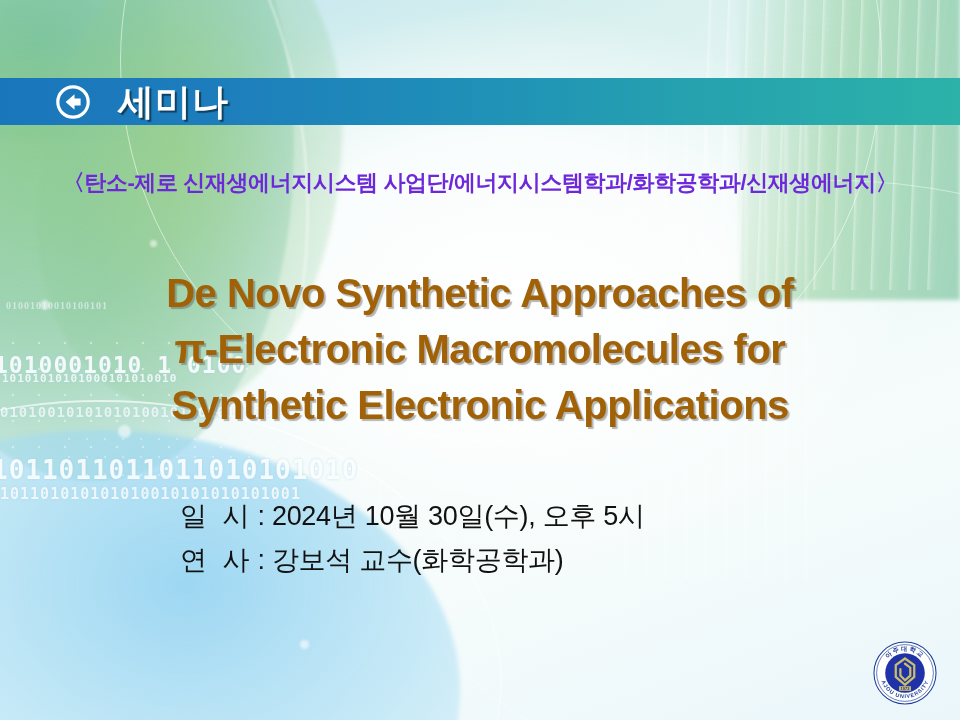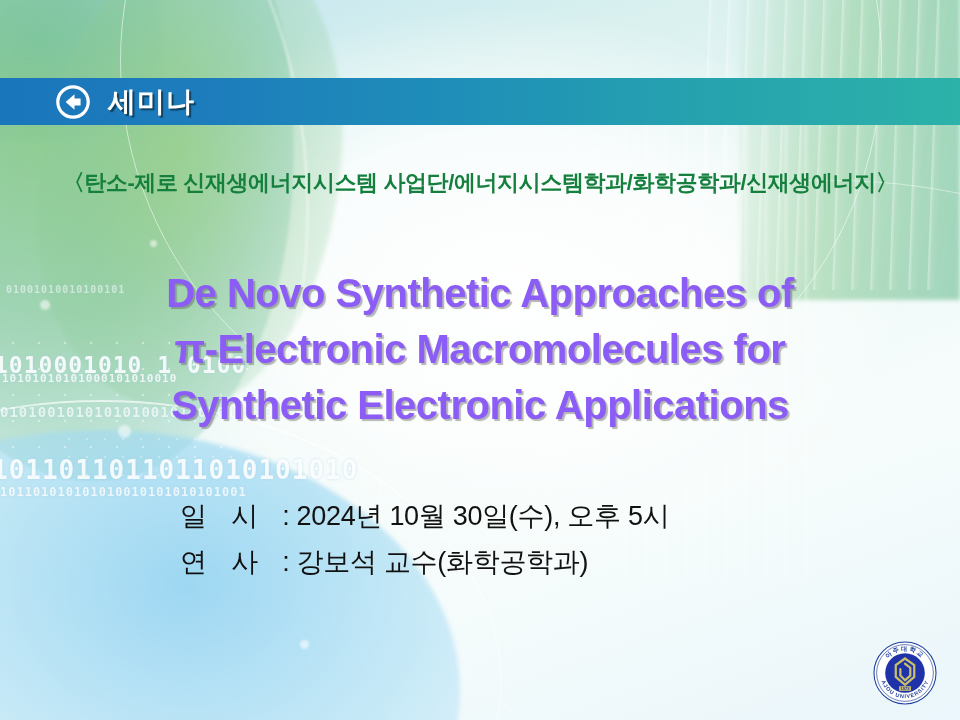--- a/index.html
+++ b/index.html
@@ -183,22 +183,22 @@
     font-weight: 700;
     letter-spacing: 1px;
     white-space: nowrap;
     text-shadow: 0 0 3px rgba(160,205,230,0.6);
     user-select: none;
   }
   .binary.b1 { top: 352px; font-size: 23px; left: -6px; opacity: 0.95; }
   .binary.b2 { top: 372px; font-size: 11px; left: 2px;  opacity: 0.85; }
   .binary.b3 { top: 404px; font-size: 14px; left: 0px;  opacity: 0.70; }
   .binary.b4 { top: 455px; font-size: 26px; left: -8px; opacity: 0.95; }
-  .binary.b5 { top: 485px; font-size: 12px; left: 0px;  opacity: 0.82; }
-  .binary.b6 { top: 284px; font-size: 10px; left: 6px;  opacity: 0.55; }
+  .binary.b5 { top: 485px; font-size: 15px; left: 0px;  opacity: 0.82; }
+  .binary.b6 { top: 300px; font-size: 10px; left: 6px;  opacity: 0.55; font-family: Liberation Serif, serif; }
 
   
   .dots {
     position: absolute;
     left: 0;
     top: 330px;
     width: 420px;
     height: 130px;
     background-image: radial-gradient(circle, rgba(255,255,255,0.85) 1.4px, rgba(255,255,255,0) 1.6px);
     background-size: 26px 26px;
@@ -234,55 +234,55 @@
     z-index: 5;
   }
   .back-icon {
     margin-left: 55px;
     width: 36px;
     height: 36px;
     flex: 0 0 auto;
     display: block;
   }
   .header-title {
-    margin-left: 17px;
+    margin-left: 27px;
     color: #ffffff;
-    font-size: 28px;
+    font-size: 36px;
     font-weight: 700;
     letter-spacing: 1px;
     text-shadow: 2px 2px 1px rgba(10,40,60,0.72);
     line-height: 1;
   }
 
   
   .org-line {
     position: absolute;
     top: 168px;
     left: 0;
     width: 960px;
     text-align: center;
     font-size: 22px;
     font-weight: 700;
-    color: #15803d;
+    color: #6d28d9;
     letter-spacing: -0.4px;
     z-index: 4;
   }
 
   .title-block {
     position: absolute;
     top: 265px;
     left: 0;
     width: 960px;
     text-align: center;
     z-index: 4;
   }
   .title-line {
     font-size: 40px;
     font-weight: 700;
-    color: #8b5cf6;
+    color: #a16207;
     line-height: 56px;
     letter-spacing: -0.5px;
     text-shadow: 2px 2px 1px rgba(90,90,90,0.45);
     white-space: nowrap;
     text-align: center;
   }
 
   .info-block {
     position: absolute;
     top: 494px;
@@ -291,22 +291,21 @@
   }
   .info-line {
     font-size: 27px;
     color: #111111;
     line-height: 44px;
     letter-spacing: -0.3px;
     white-space: nowrap;
   }
   .info-label {
     letter-spacing: 4px;
-    margin-right: 20px;
-    font-family: Liberation Mono, monospace;
+    margin-right: 4px;
   }
 
   
   .logo {
     position: absolute;
     left: 872px;
     top: 640px;
     width: 66px;
     height: 66px;
     z-index: 6;

